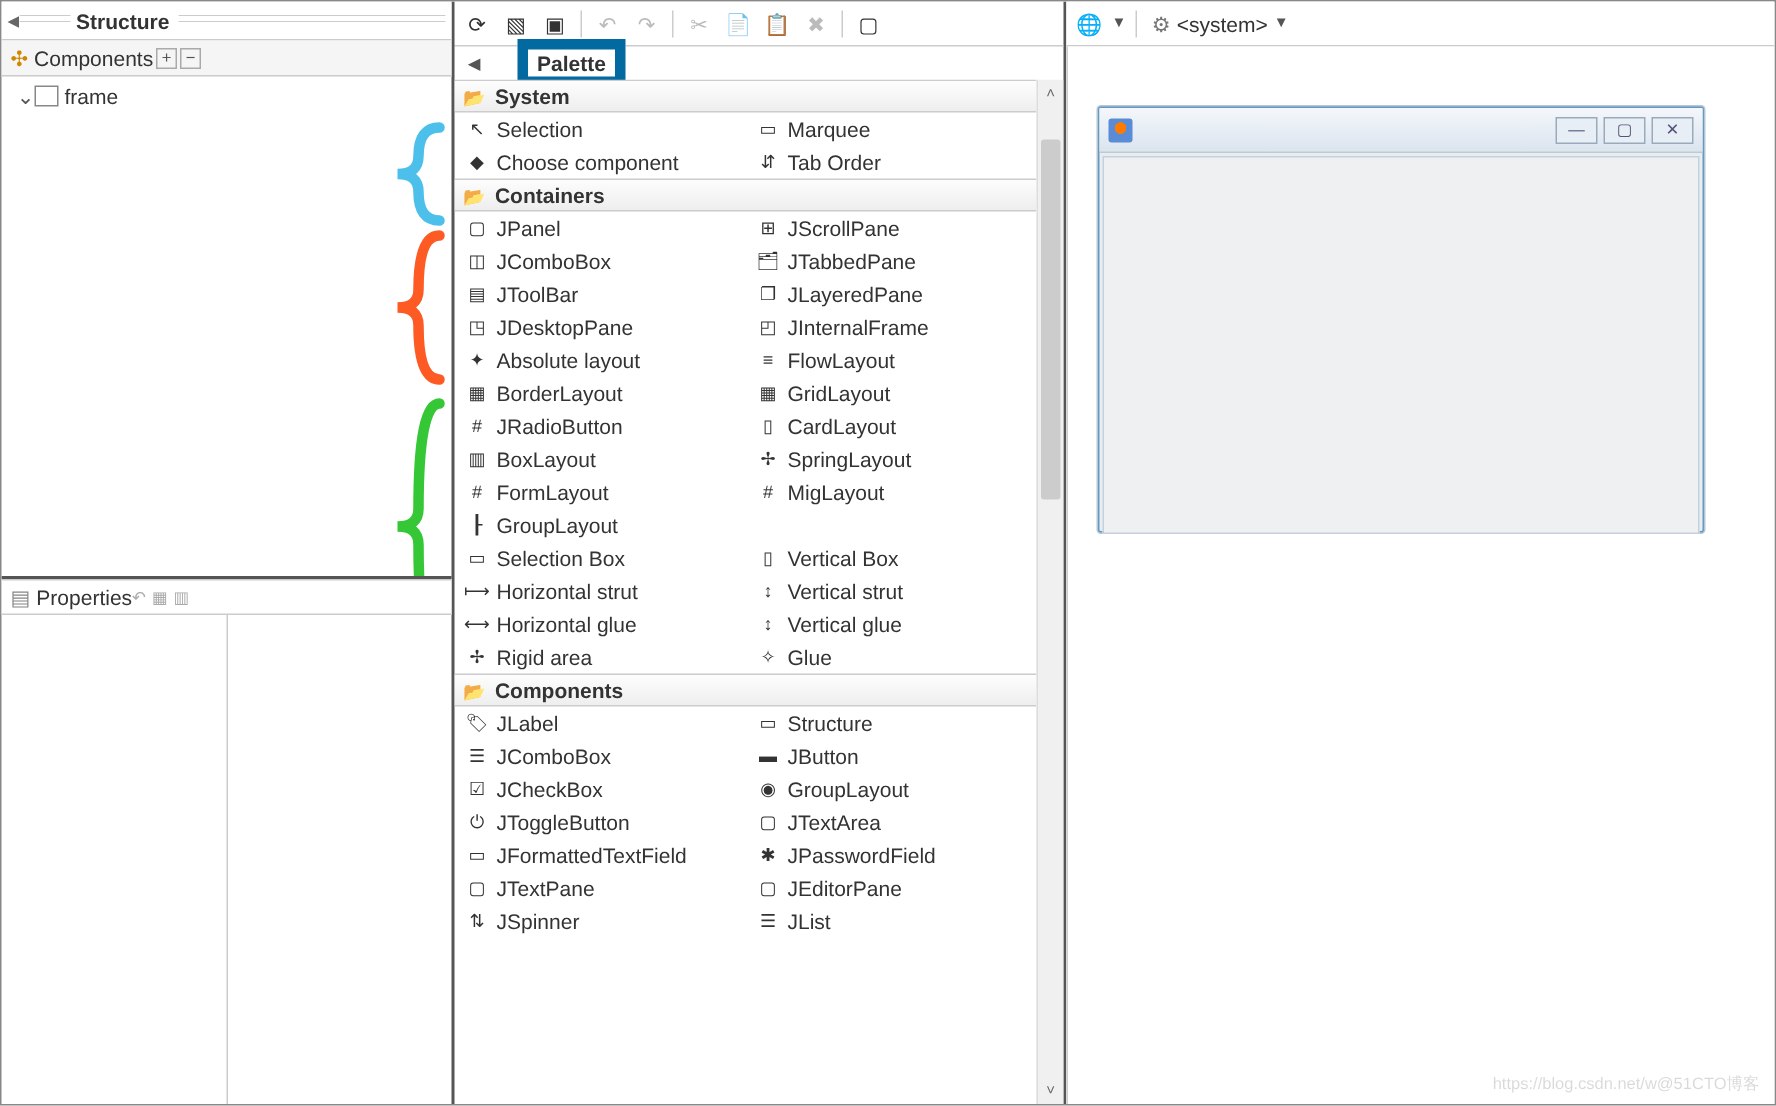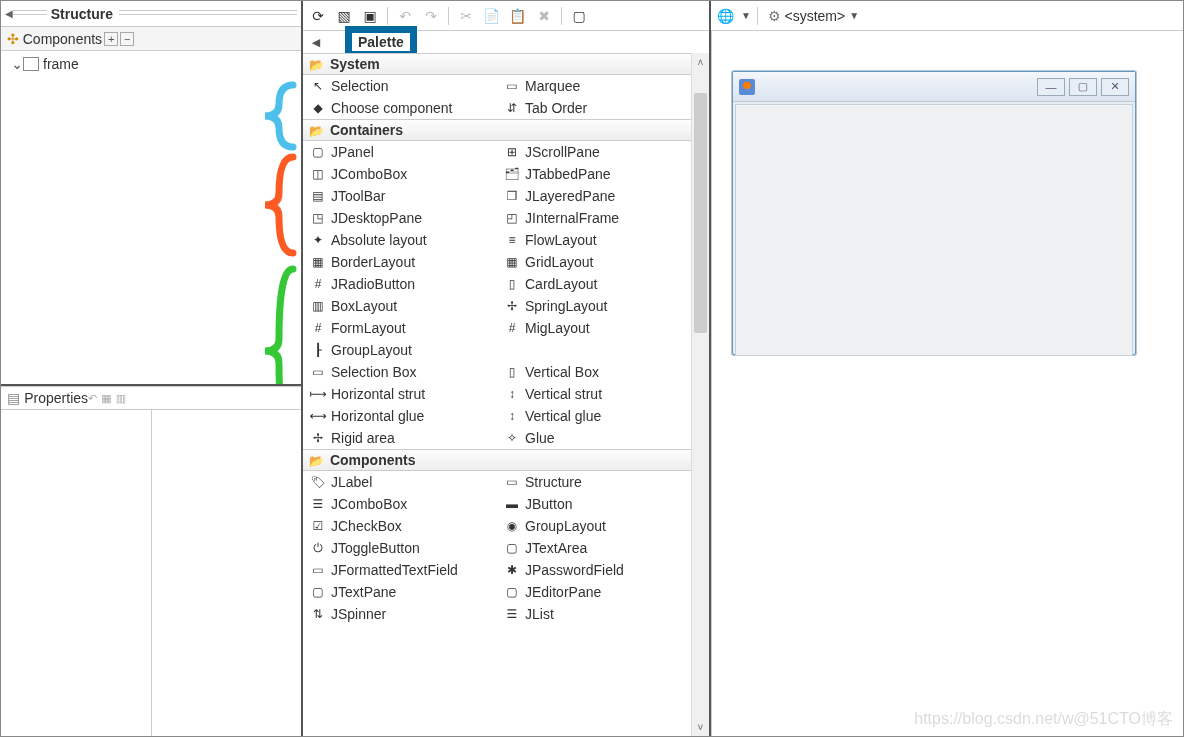--- a/index.html
+++ b/index.html
@@ -59,21 +59,21 @@
   
   
   .preview { flex:1; background:#fff; padding: 40px 20px; border-left:1px solid #ccc; position:relative;}
   .jframe { width: 404px; height: 284px; border:1px solid #6699c0; background:#e8edf3; border-radius:2px; box-shadow: 0 0 0 1px #b5c6d6;}
   .jframe-title { height:30px; background: linear-gradient(#f4f7fb,#dbe4ef); border-bottom:1px solid #bcc; display:flex; align-items:center; padding:0 6px;}
   .jframe-title .jicon { width:16px; height:16px; background: radial-gradient(circle at 50% 40%, #ff7a00 30%, #5a8bd6 32%); border-radius:2px;}
   .jframe-title .spacer{flex:1;}
   .jwbtn { width:28px; height:18px; border:1px solid #9ab; margin-left:4px; display:inline-flex; align-items:center;justify-content:center; background:#e8eef5; font-size:11px; color:#557;}
   .jframe-body { height: calc(100% - 30px); background:#eef0f1; border:1px solid #c6d0db; margin:2px;}
   
-  .watermark { position:absolute; right:10px; bottom:6px; font-size:16px; color: rgba(0,0,0,0.15);}
+  .watermark { position:absolute; right:10px; bottom:6px; font-size:11px; color: rgba(0,0,0,0.15);}
   
   .folder-icon::before { content:"📂"; font-size:12px;}
 </style>
 </head>
 <body>
 
 <div class="root">
 
   <div class="left-col">
     <div class="panel-header">

